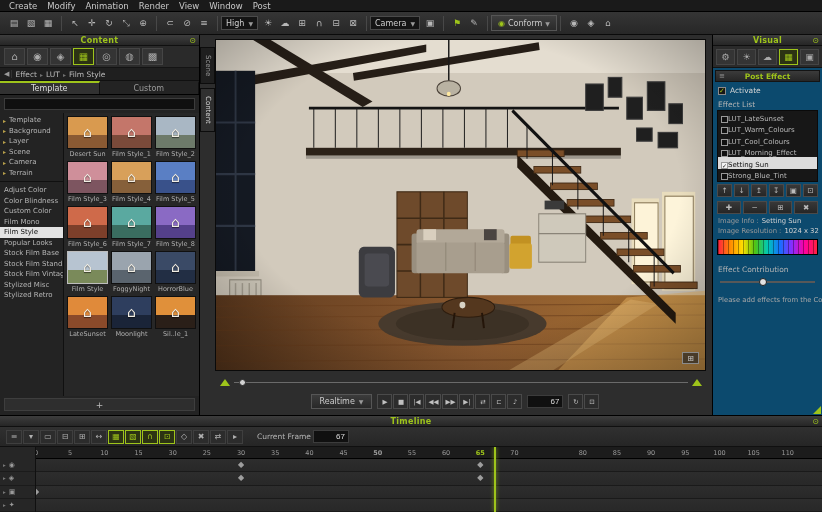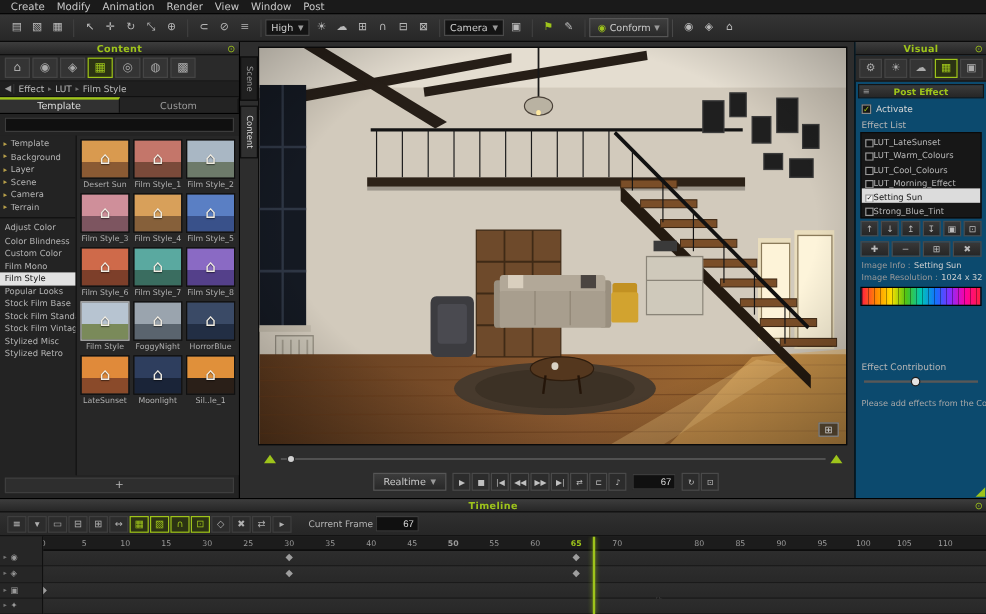--- a/index.html
+++ b/index.html
@@ -98,21 +98,21 @@
   .fx-check{width:7px;height:7px;border:1px solid #999;background:#101010;flex:none;font-size:6px;display:flex;align-items:center;justify-content:center;color:var(--accent);}
   .fx-row.selected .fx-check{background:#f2f2f2;color:#1a1a1a;}
   .fx-row.checked .fx-check::after{content:"✓";}
   .btn-row{display:flex;gap:2px;padding:2px 4px;flex:none;}
   .sm-btn{flex:1;height:13px;border:1px solid #4a4a4a;background:linear-gradient(#383838,#262626);color:#bbb;font-size:7.5px;display:flex;align-items:center;justify-content:center;}
   .info-line{font-size:6.8px;color:#9a9a9a;padding:1px 5px;display:flex;gap:3px;white-space:nowrap;overflow:hidden;flex:none;}
   .info-value{color:#d2d2d2;}
   .lut-strip{height:16px;margin:3px 4px;border:1px solid #000;position:relative;flex:none;
     background:linear-gradient(90deg,#ff2040,#ff8a00,#ffe000,#4ec414,#00c8b4,#1470ff,#8a2bff,#ff00a0,#ff2040);}
   .lut-strip::after{content:"";position:absolute;inset:0;background:repeating-linear-gradient(90deg,rgba(0,0,0,.35) 0 1px,transparent 1px 5px);}
-  .contrib-label{font-size:7.5px;color:#b5b5b5;padding:7px 5px 3px;flex:none;margin-top:36px;}
+  .contrib-label{font-size:7.5px;color:#b5b5b5;padding:7px 5px 3px;flex:none;}
   .contrib-slider{position:relative;height:10px;margin:0 7px;flex:none;}
   .contrib-track{position:absolute;left:0;right:0;top:4px;height:2px;background:#585858;}
   .contrib-thumb{position:absolute;top:1px;width:8px;height:8px;border-radius:50%;background:#e2e2e2;border:1px solid #1e1e1e;transform:translateX(-50%);}
   .hint{font-size:6.8px;color:#a8a8a8;padding:9px 5px 0;white-space:nowrap;overflow:hidden;flex:none;}
   .corner-resize{position:absolute;right:1px;bottom:1px;width:0;height:0;border-style:solid;border-width:0 0 8px 8px;border-color:transparent transparent var(--accent) transparent;}
 
   
   .timeline{height:97px;display:flex;flex-direction:column;background:#262626;border-top:1px solid #000;flex:none;}
   .tl-toolbar{height:20px;display:flex;align-items:center;gap:2px;padding:0 4px;background:linear-gradient(#303030,#262626);border-bottom:1px solid #101010;flex:none;}
   .tl-icon{width:16px;height:14px;border:1px solid #3f3f3f;background:#2c2c2c;color:#b0b0b0;font-size:8px;display:flex;align-items:center;justify-content:center;flex:none;}

